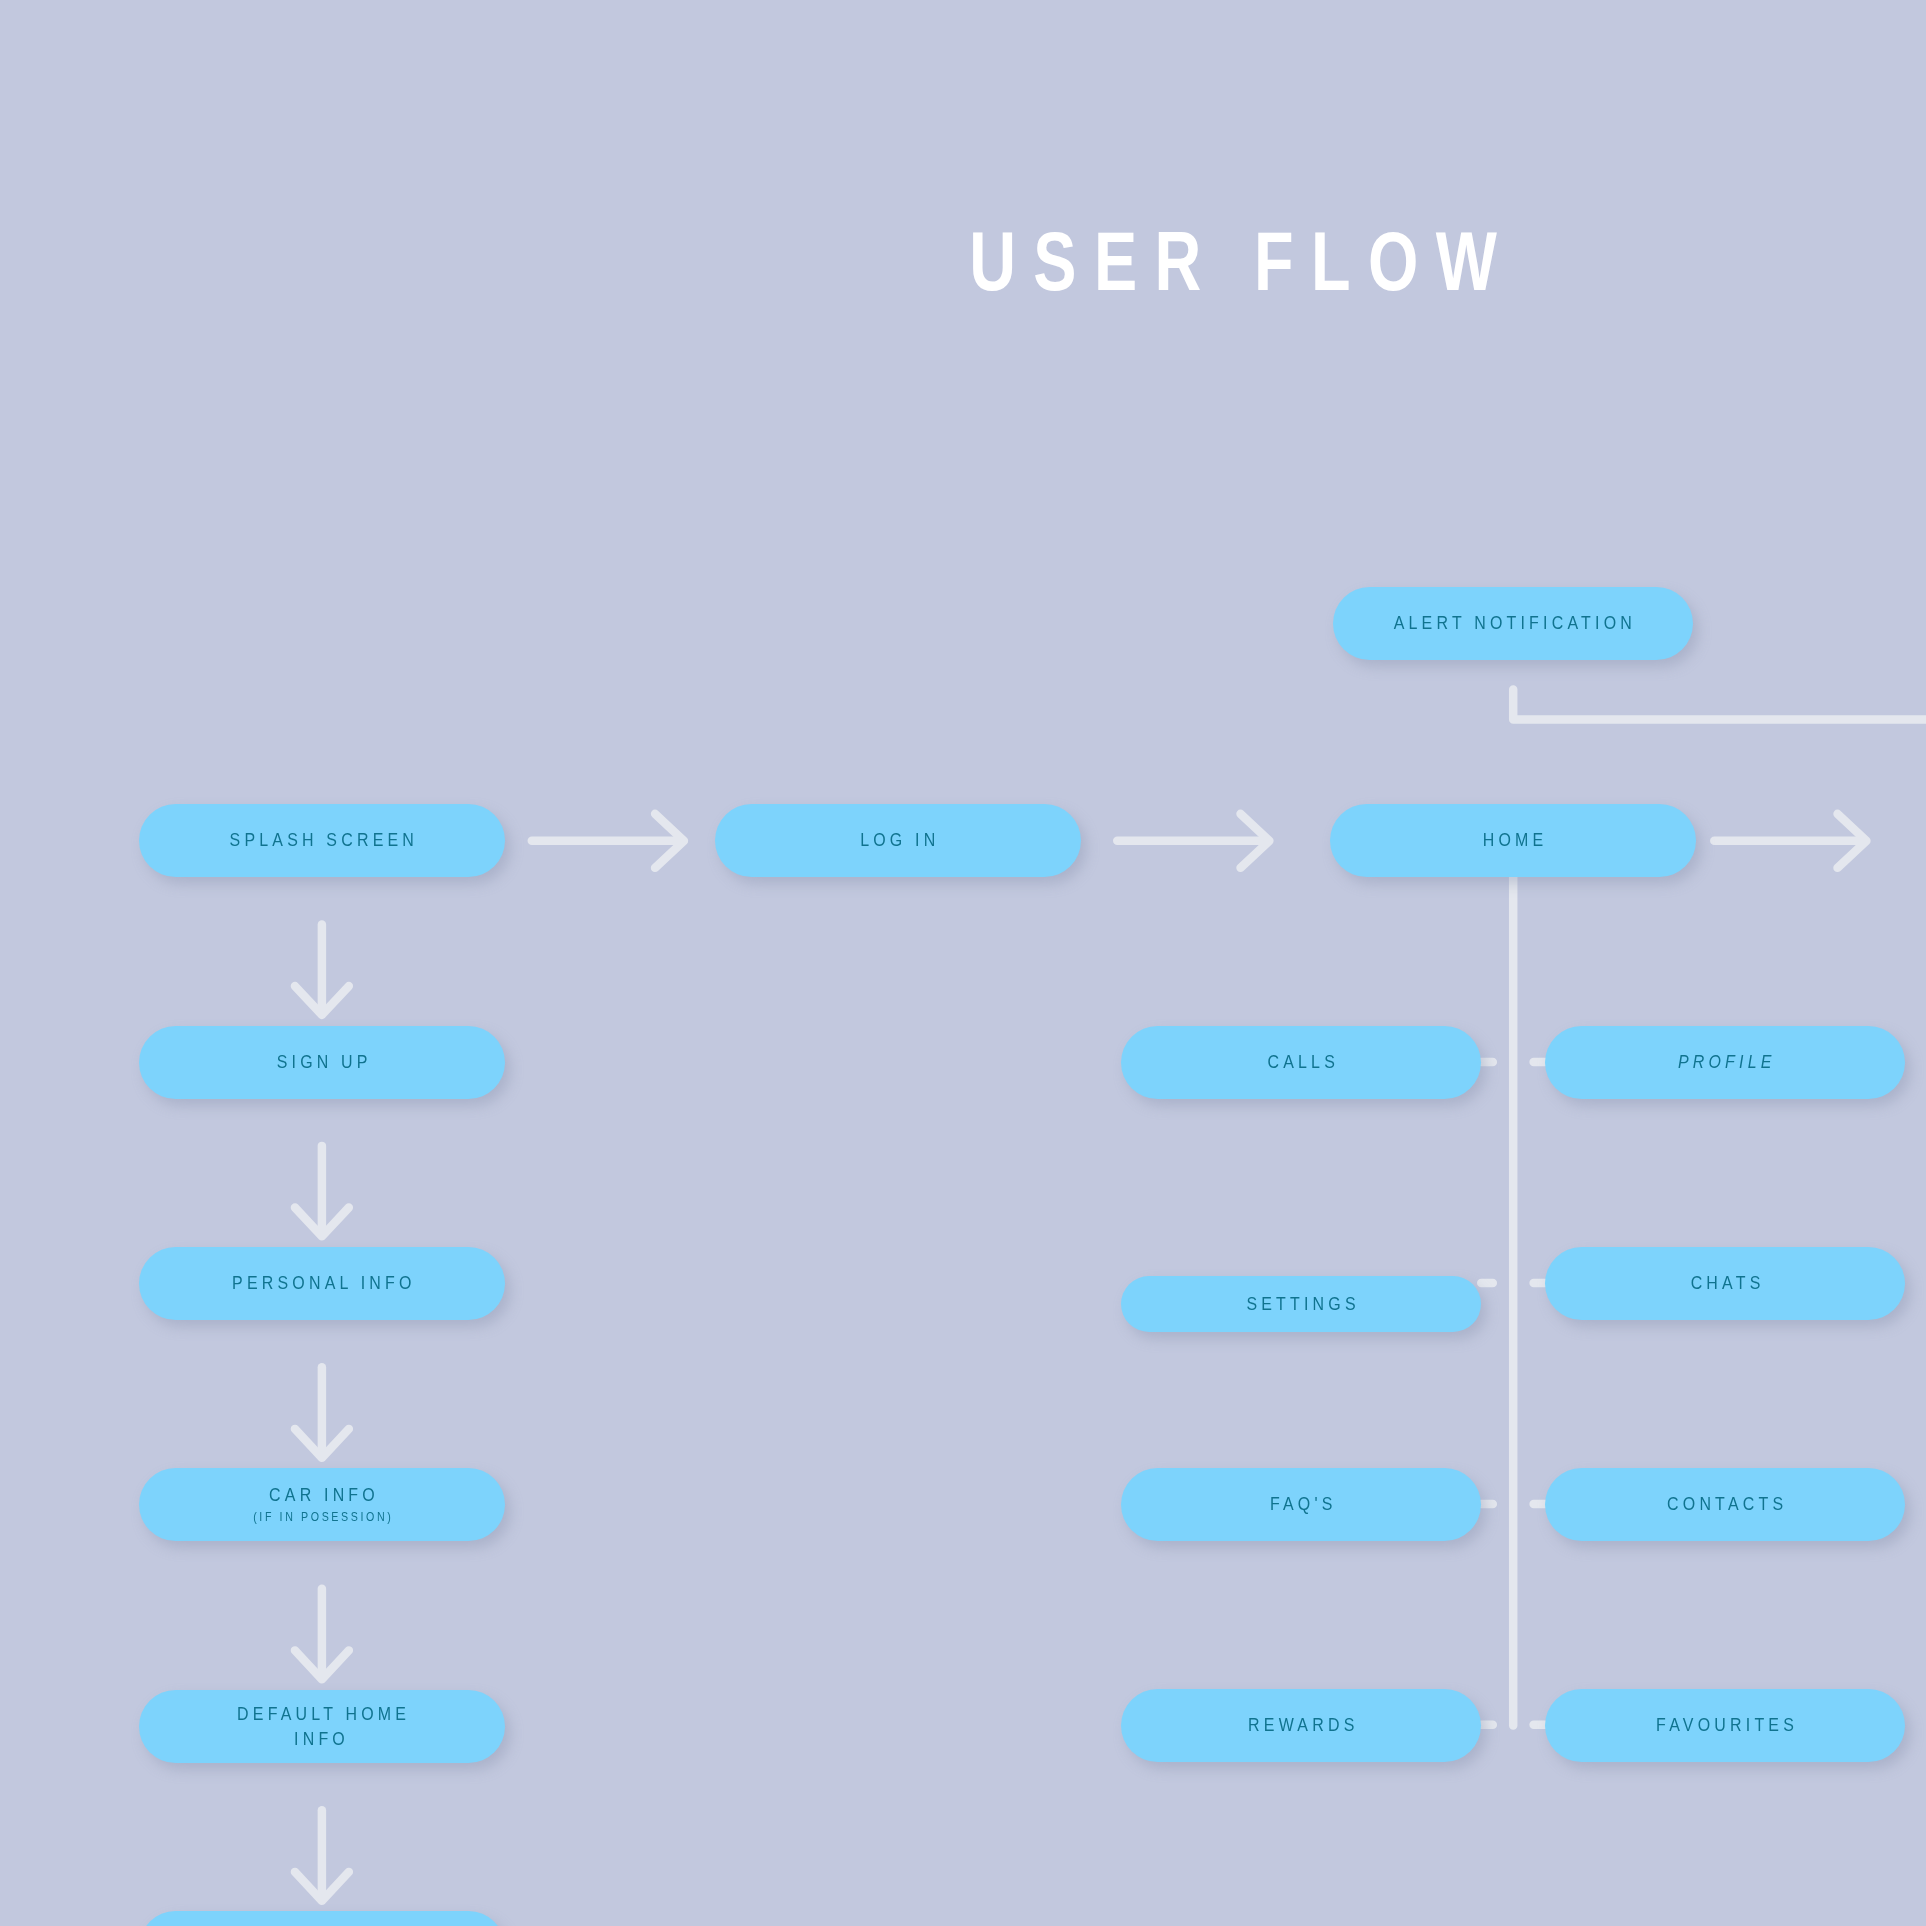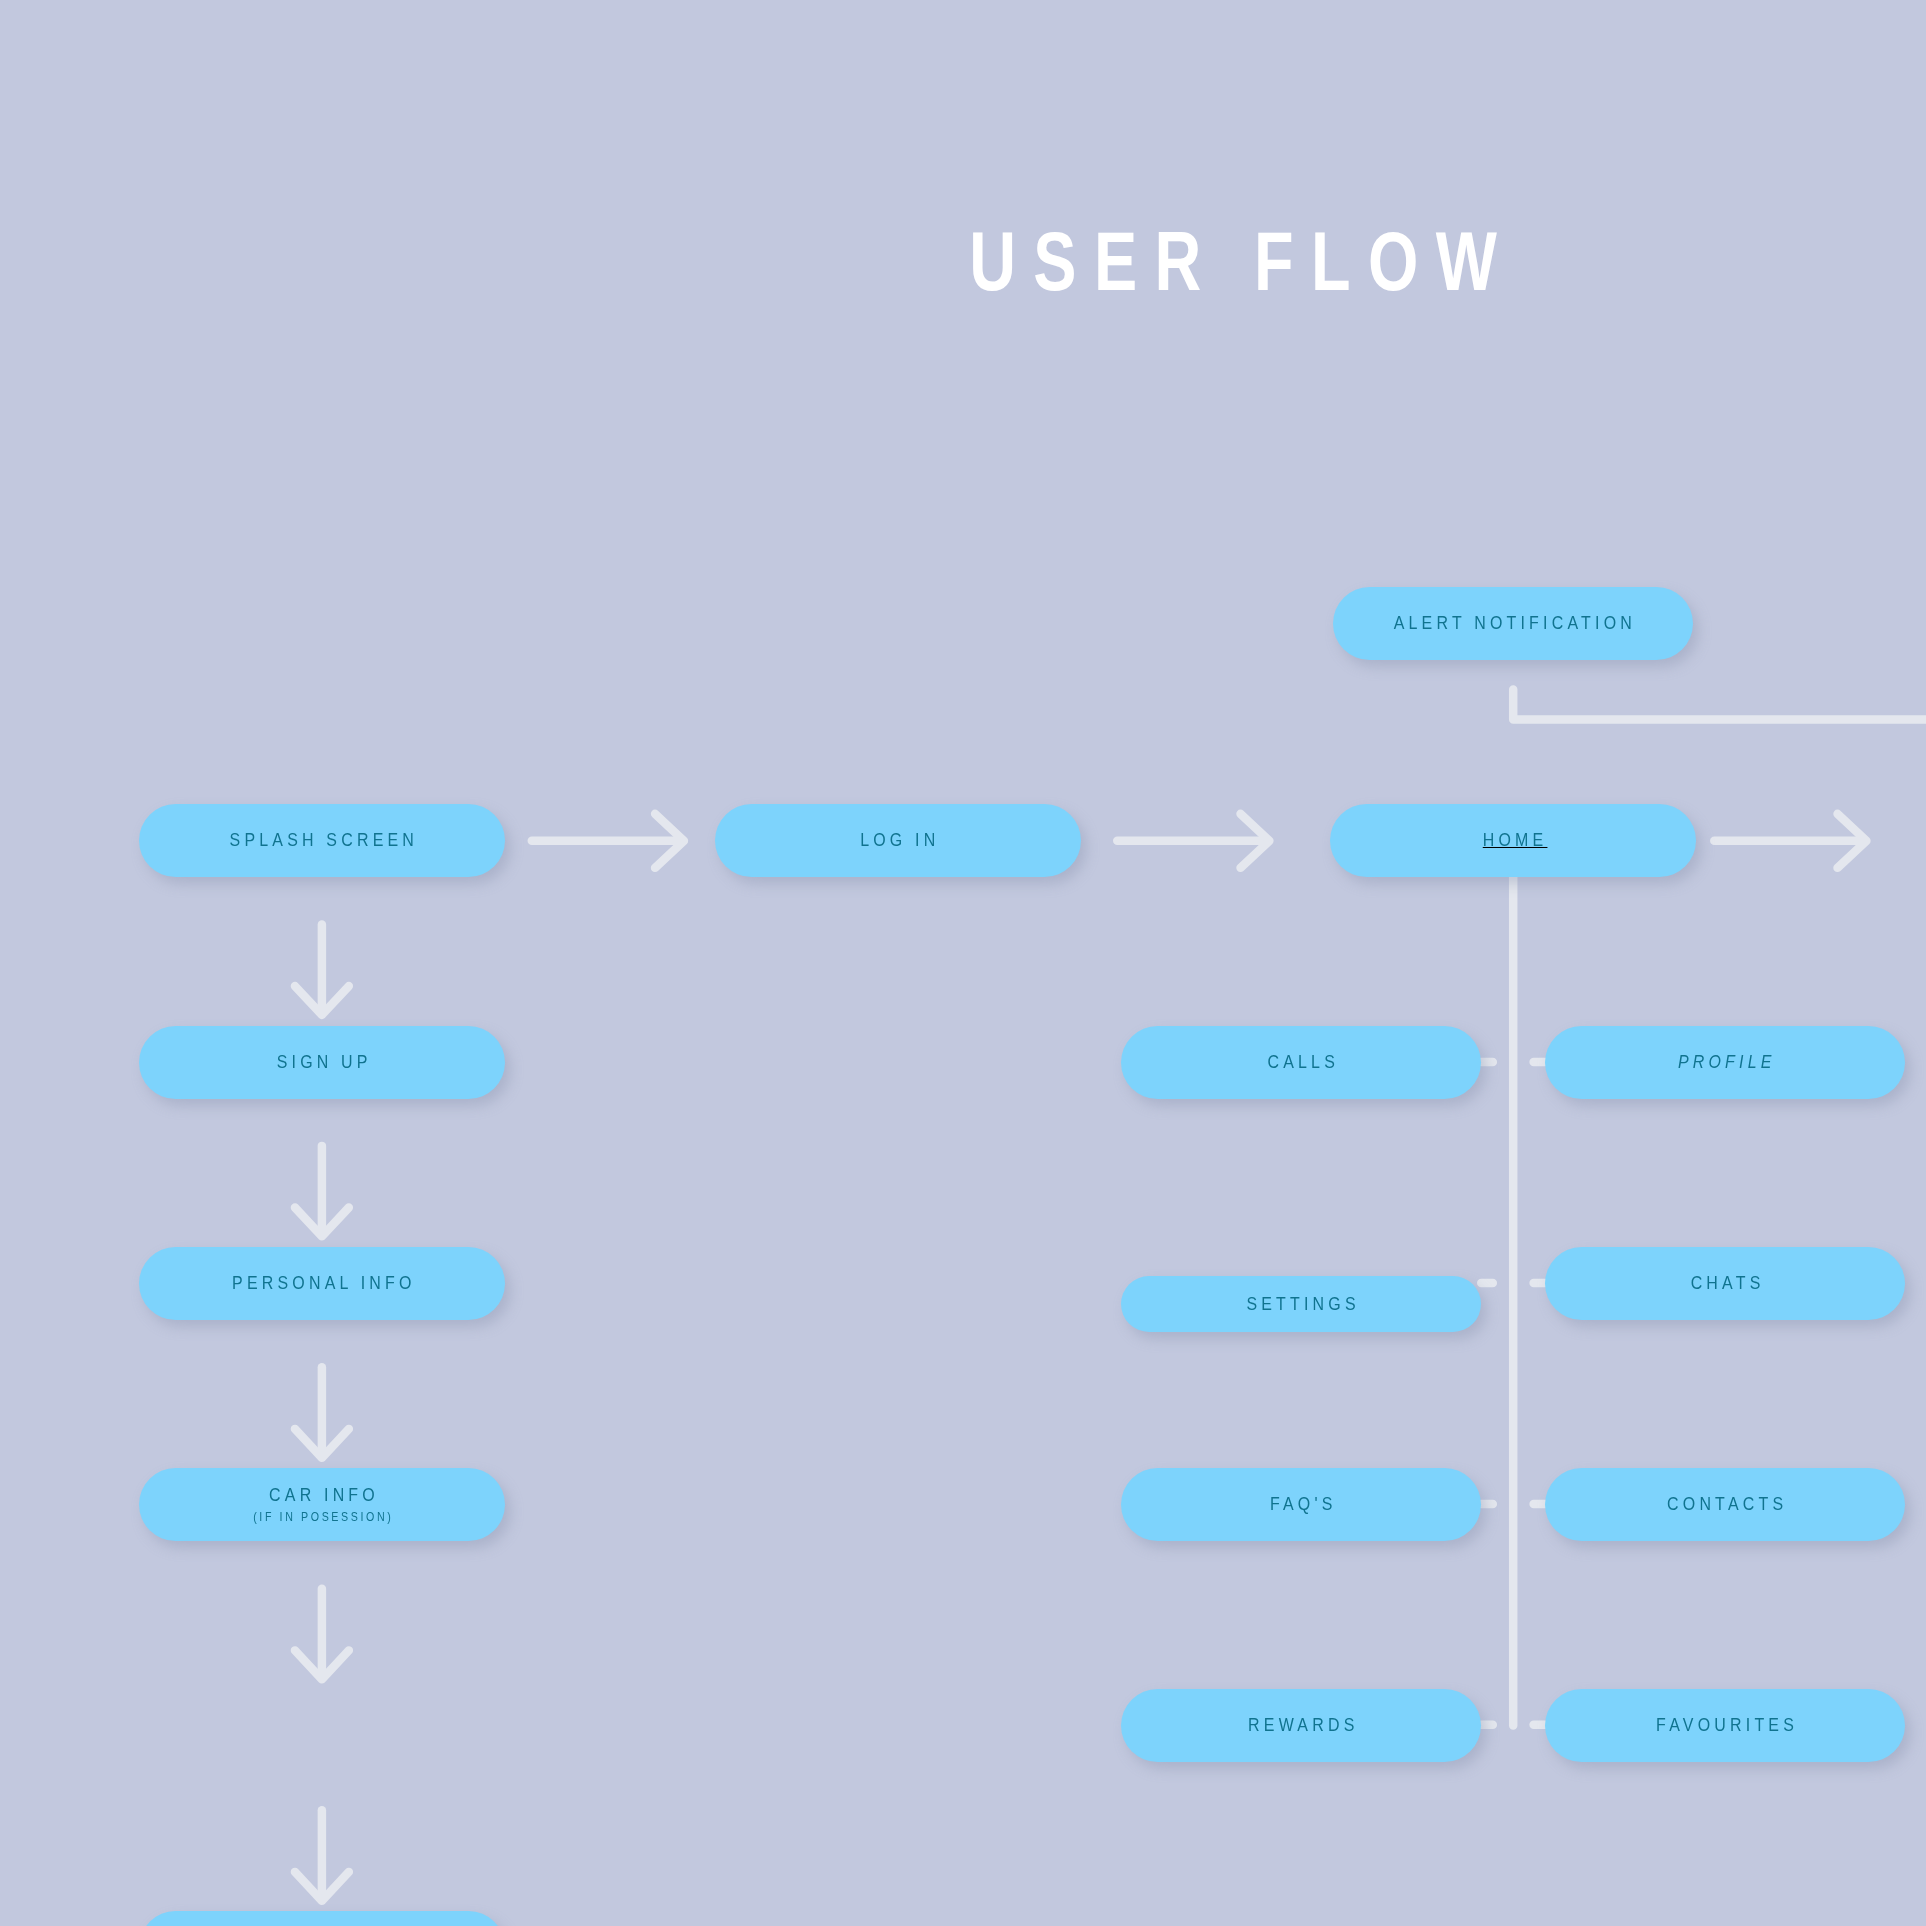--- a/index.html
+++ b/index.html
@@ -202,37 +202,41 @@
   </div>
 
   <div class="node" style="left:139px; top:804px; width:366px; height:73px;">
     <div class="node-label">SPLASH SCREEN</div>
   </div>
 
   <div class="node" style="left:715px; top:804px; width:366px; height:73px;">
     <div class="node-label">LOG IN</div>
   </div>
 
-  <div class="node" style="left:1330px; top:804px; width:366px; height:73px;text-decoration:underline;">
+  <div class="node" style="left:1330px; top:804px; width:366px; height:73px;">
     <div class="node-label">HOME</div>
   </div>
 
   <div class="node" style="left:139px; top:1026px; width:366px; height:73px;">
     <div class="node-label">SIGN UP</div>
   </div>
 
   <div class="node" style="left:139px; top:1468px; width:366px; height:73px;">
     <div class="node-label">CAR INFO</div>
     <div class="node-sub">(IF IN POSESSION)</div>
   </div>
 
   <div class="node" style="left:139px; top:1247px; width:366px; height:73px;">
     <div class="node-label">PERSONAL INFO</div>
   </div>
 
+  <div class="node" style="left:139px; top:1690px; width:366px; height:73px;">
+    <div class="node-label">DEFAULT HOME
+INFO</div>
+  </div>
 
   <div class="node" style="left:139px; top:1911px; width:366px; height:73px;">
     <div class="node-label">WORK/SCHOOL
 INFO</div>
   </div>
 
   <div class="node" style="left:1121px; top:1026px; width:360px; height:73px;">
     <div class="node-label">CALLS</div>
   </div>
 

